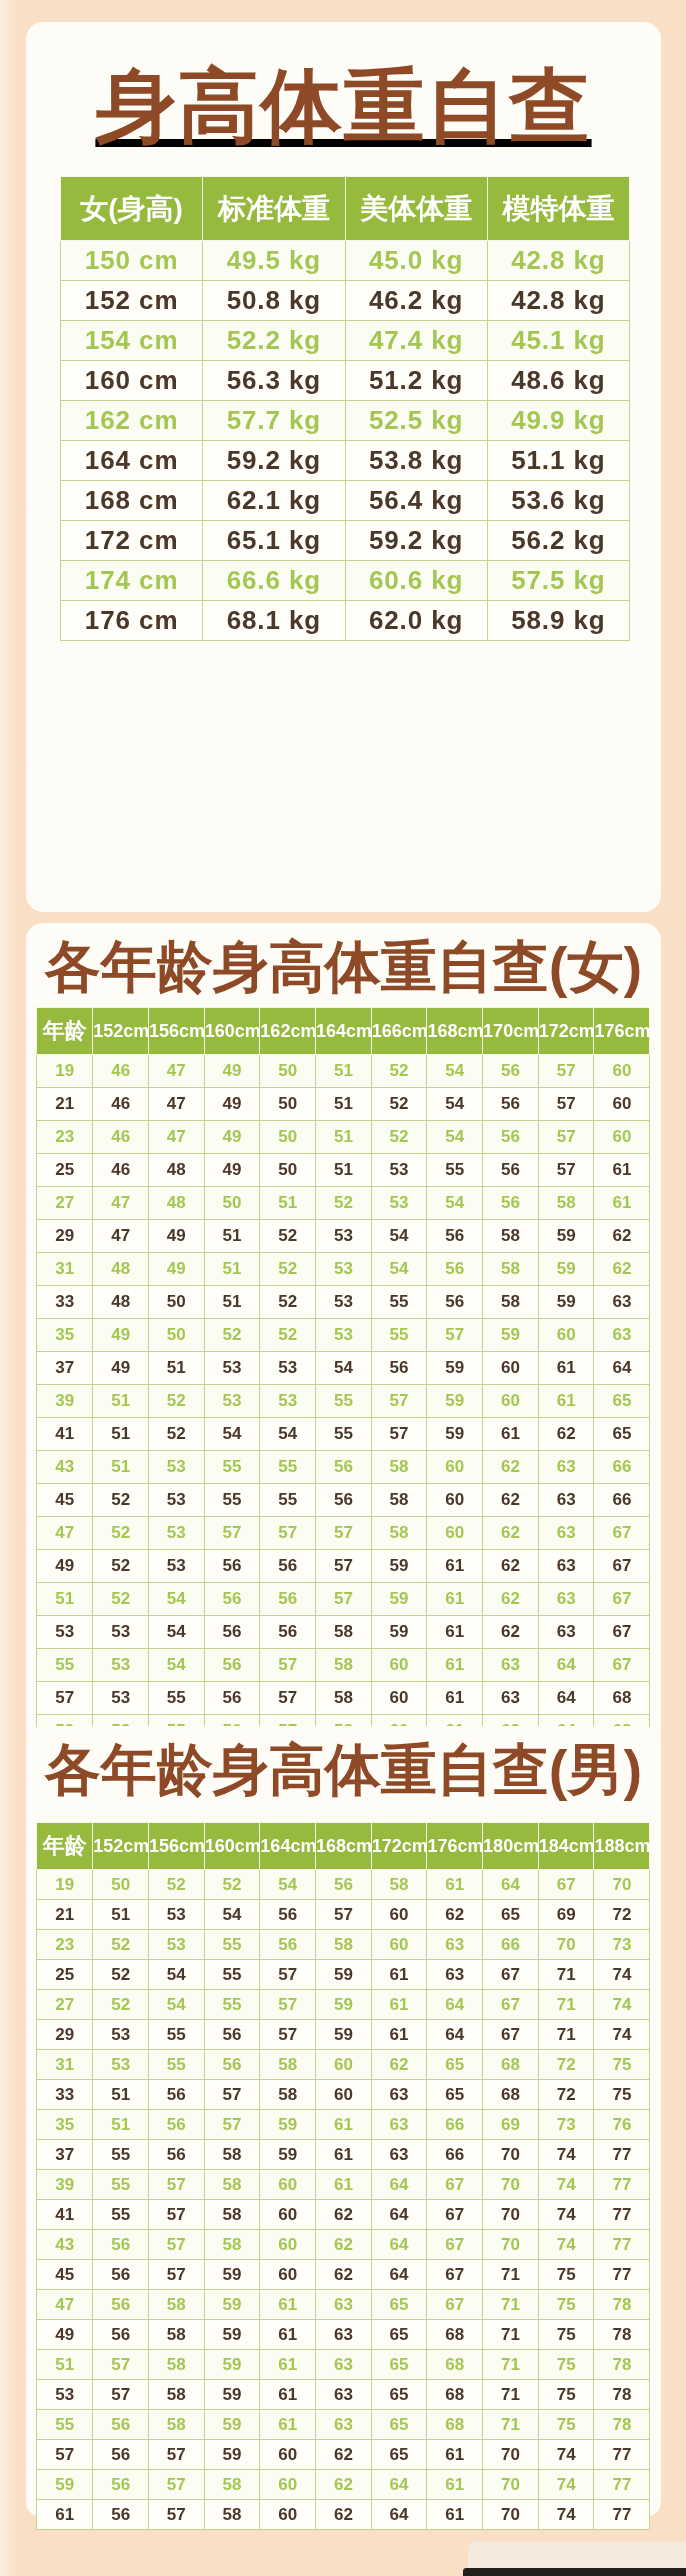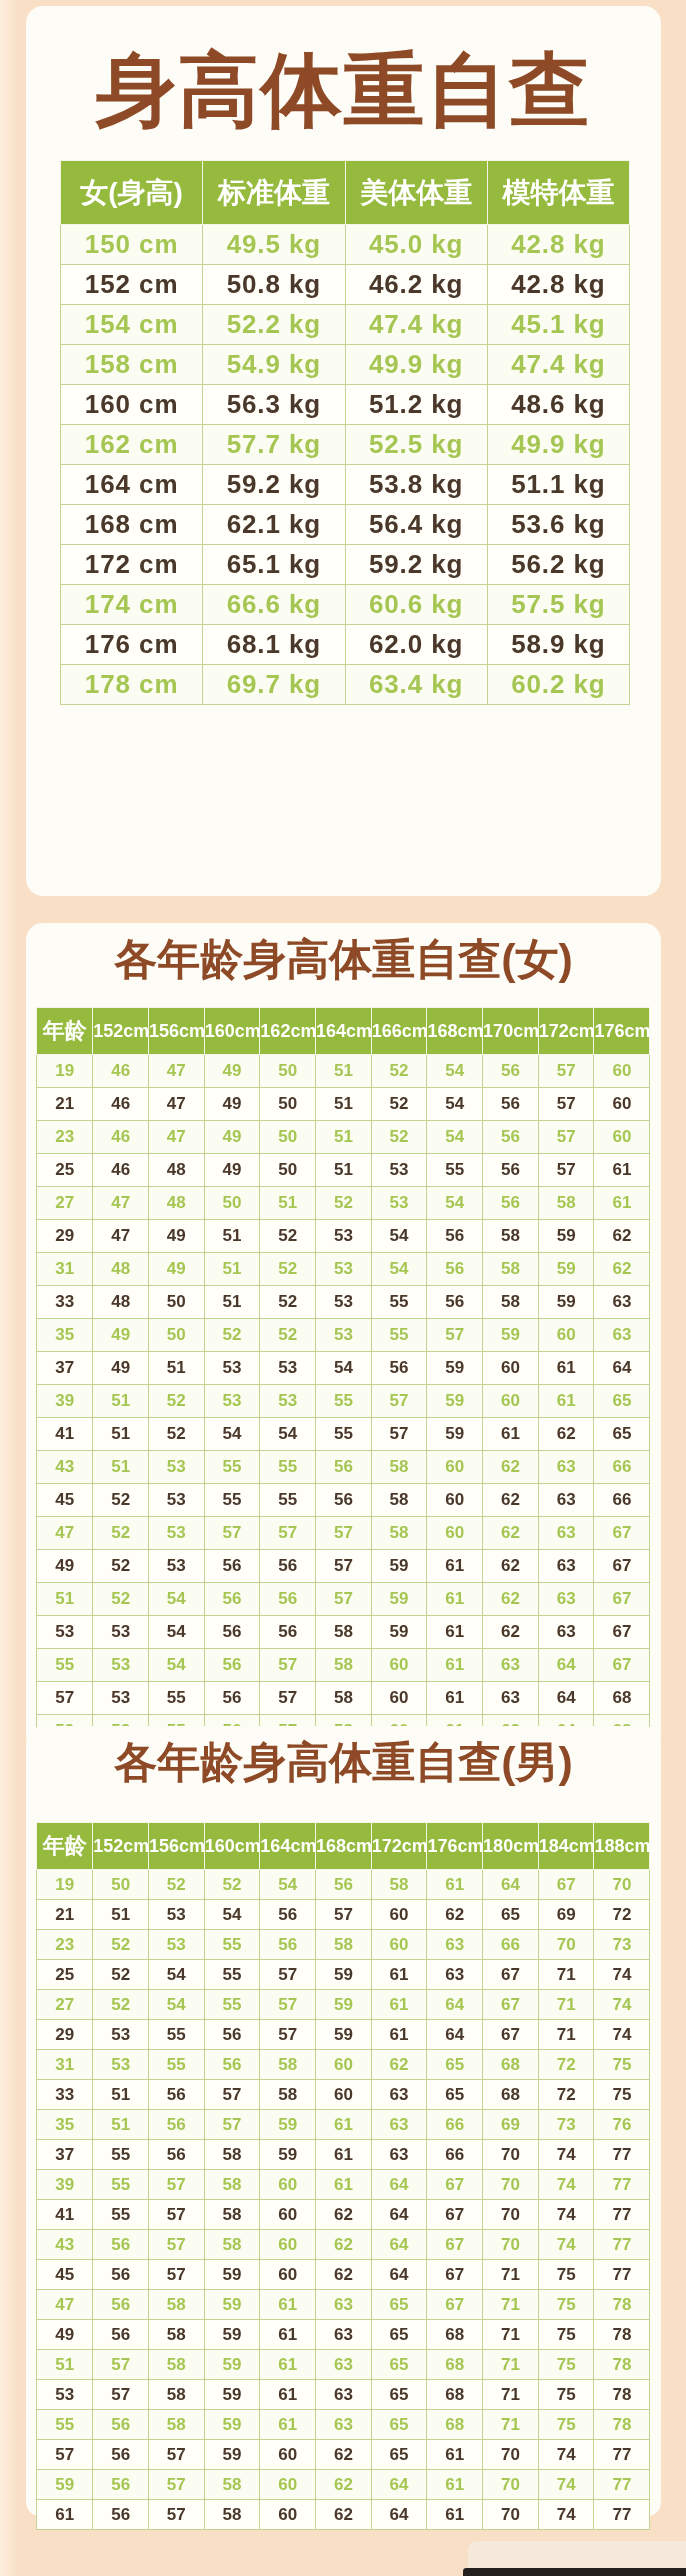--- a/index.html
+++ b/index.html
@@ -10,31 +10,31 @@
   }
   .page{
     position:relative;width:686px;height:2576px;overflow:hidden;
     background:linear-gradient(90deg,#fdeedd 0px,var(--page_bg,#f8dfc6) 19px,var(--page_bg,#f8dfc6) 100%);
   }
   .card{
     position:absolute;left:26px;width:635px;
     background:var(--card_bg,#fdfcf6);
     border-radius:17px;
   }
-  .card1{top:6px;height:890px;}
+  .card1{top:22px;height:890px;text-decoration:underline;}
   .card2{top:923px;height:829px;}
   .card3{top:1726px;height:790px;border-radius:17px 17px 13.7px 13.7px;}
   .title1{
     margin:34px 0 0 0;text-align:center;
     font-size:81px;font-weight:bold;line-height:1.25;
     color:var(--title_brown,#8e4a26);letter-spacing:1.7px;
   }
   .title2{
     margin:12px 0 0 0;text-align:center;
-    font-size:43px;font-weight:bold;line-height:1.15;
+    font-size:56px;font-weight:bold;line-height:1.15;
     color:var(--title_brown,#8e4a26);letter-spacing:0px;
   }
   table.t{
     position:absolute;border-collapse:collapse;table-layout:fixed;
   }
   .t th{
     background:var(--header_green,#95ba3e);
     color:var(--header_text,#ffffff);
     font-weight:bold;border:1.7px solid #f3f5e6;
     padding:0;text-align:center;
@@ -95,26 +95,20 @@
             <td>50.8 kg</td>
             <td>46.2 kg</td>
             <td>42.8 kg</td>
           </tr>
           <tr class="row-green">
             <td>154 cm</td>
             <td>52.2 kg</td>
             <td>47.4 kg</td>
             <td>45.1 kg</td>
           </tr>
-          <tr class="row-green">
-            <td>158 cm</td>
-            <td>54.9 kg</td>
-            <td>49.9 kg</td>
-            <td>47.4 kg</td>
-          </tr>
           <tr class="row-dark">
             <td>160 cm</td>
             <td>56.3 kg</td>
             <td>51.2 kg</td>
             <td>48.6 kg</td>
           </tr>
           <tr class="row-green">
             <td>162 cm</td>
             <td>57.7 kg</td>
             <td>52.5 kg</td>
@@ -142,26 +136,20 @@
             <td>174 cm</td>
             <td>66.6 kg</td>
             <td>60.6 kg</td>
             <td>57.5 kg</td>
           </tr>
           <tr class="row-dark">
             <td>176 cm</td>
             <td>68.1 kg</td>
             <td>62.0 kg</td>
             <td>58.9 kg</td>
-          </tr>
-          <tr class="row-green">
-            <td>178 cm</td>
-            <td>69.7 kg</td>
-            <td>63.4 kg</td>
-            <td>60.2 kg</td>
           </tr>
         </tbody>
       </table>
   </section>
 
   <section class="card card2">
     <h2 class="title2">各年龄身高体重自查(女)</h2>
     <table class="t t2">
         <thead>
           <tr>

